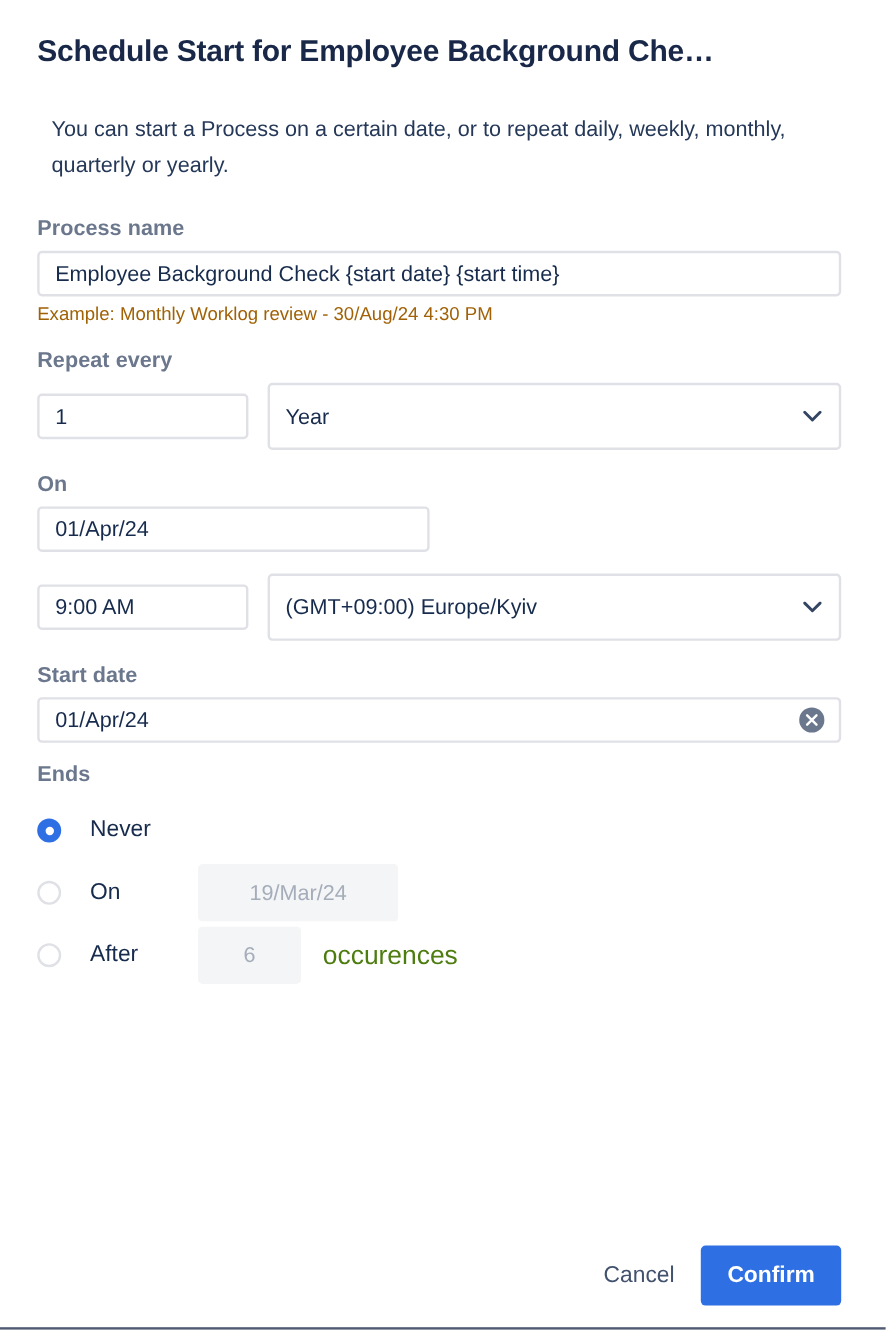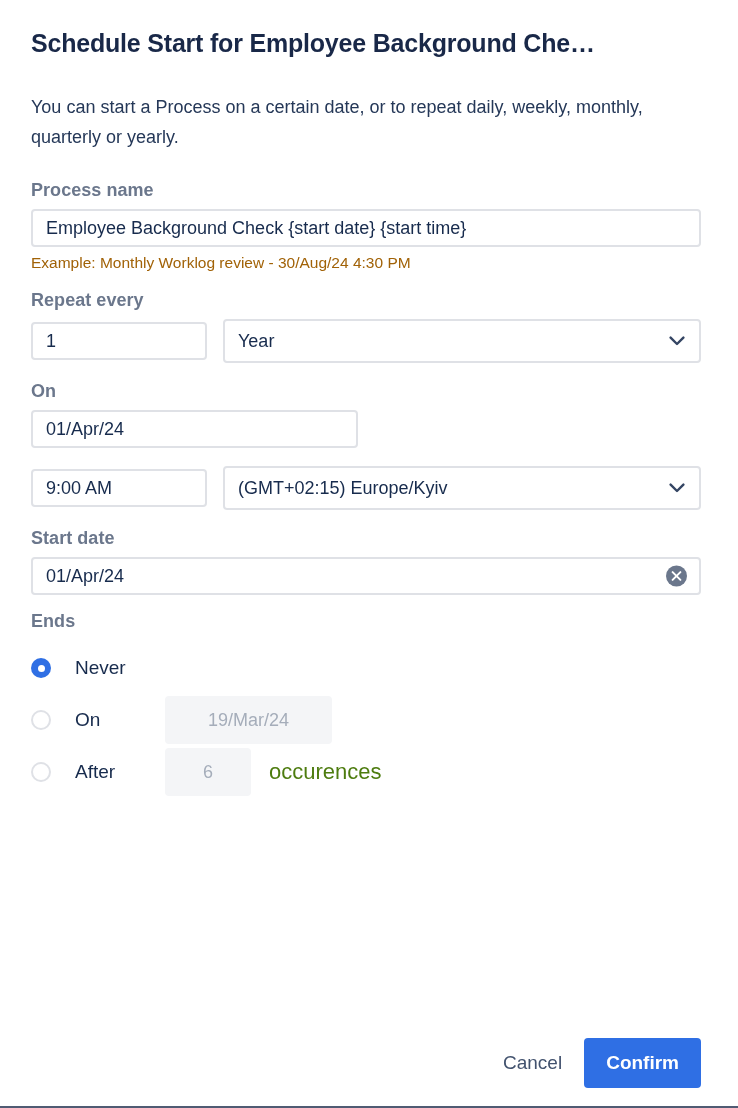--- a/index.html
+++ b/index.html
@@ -42,21 +42,21 @@
     margin: 0 0 34px 0;
     white-space: nowrap;
     overflow: hidden;
   }
 
   
   .dialog-desc {
     font-size: 18px;
     line-height: 30px;
     color: #253858;
-    margin: 0 0 28px 0;
+    margin: 0 0 28px 12px;
     max-width: 672px;
   }
 
   
   .field-label {
     font-size: 18px;
     font-weight: bold;
     color: #6b778c;
     letter-spacing: 0.05px;
     margin: 0 0 8px 0;
@@ -95,21 +95,21 @@
 
   .input-num   { width: 176px; }
   .input-time  { width: 176px; }
   .input-date  { width: 327px; }
 
   
   .select-box {
     box-sizing: border-box;
     position: relative;
     width: 478px;
-    height: 44px;
+    height: 56px;
     border: 2px solid #dfe1e6;
     border-radius: 4px;
     background: #fff;
     display: flex;
     align-items: center;
     padding: 0 13px;
     font-size: 18px;
     color: #172b4d;
     cursor: pointer;
   }
@@ -287,21 +287,21 @@
 
     <div class="group">
       <span class="field-label">On</span>
       <div class="txt-input input-date">01/Apr/24</div>
     </div>
 
     <div class="group">
       <div class="row">
         <div class="txt-input input-time">9:00 AM</div>
         <div class="select-box">
-          <span>(GMT+02:15) Europe/Kyiv</span>
+          <span>(GMT+09:00) Europe/Kyiv</span>
           <span class="chev">
             <svg width="16" height="10" viewBox="0 0 16 10" aria-hidden="true">
               <path d="M1.6 1.6 L8 8 L14.4 1.6" stroke="#344563" stroke-width="2.4" fill="none" stroke-linecap="round" stroke-linejoin="round"></path>
             </svg>
           </span>
         </div>
       </div>
     </div>
 
     <div class="group-tight">

